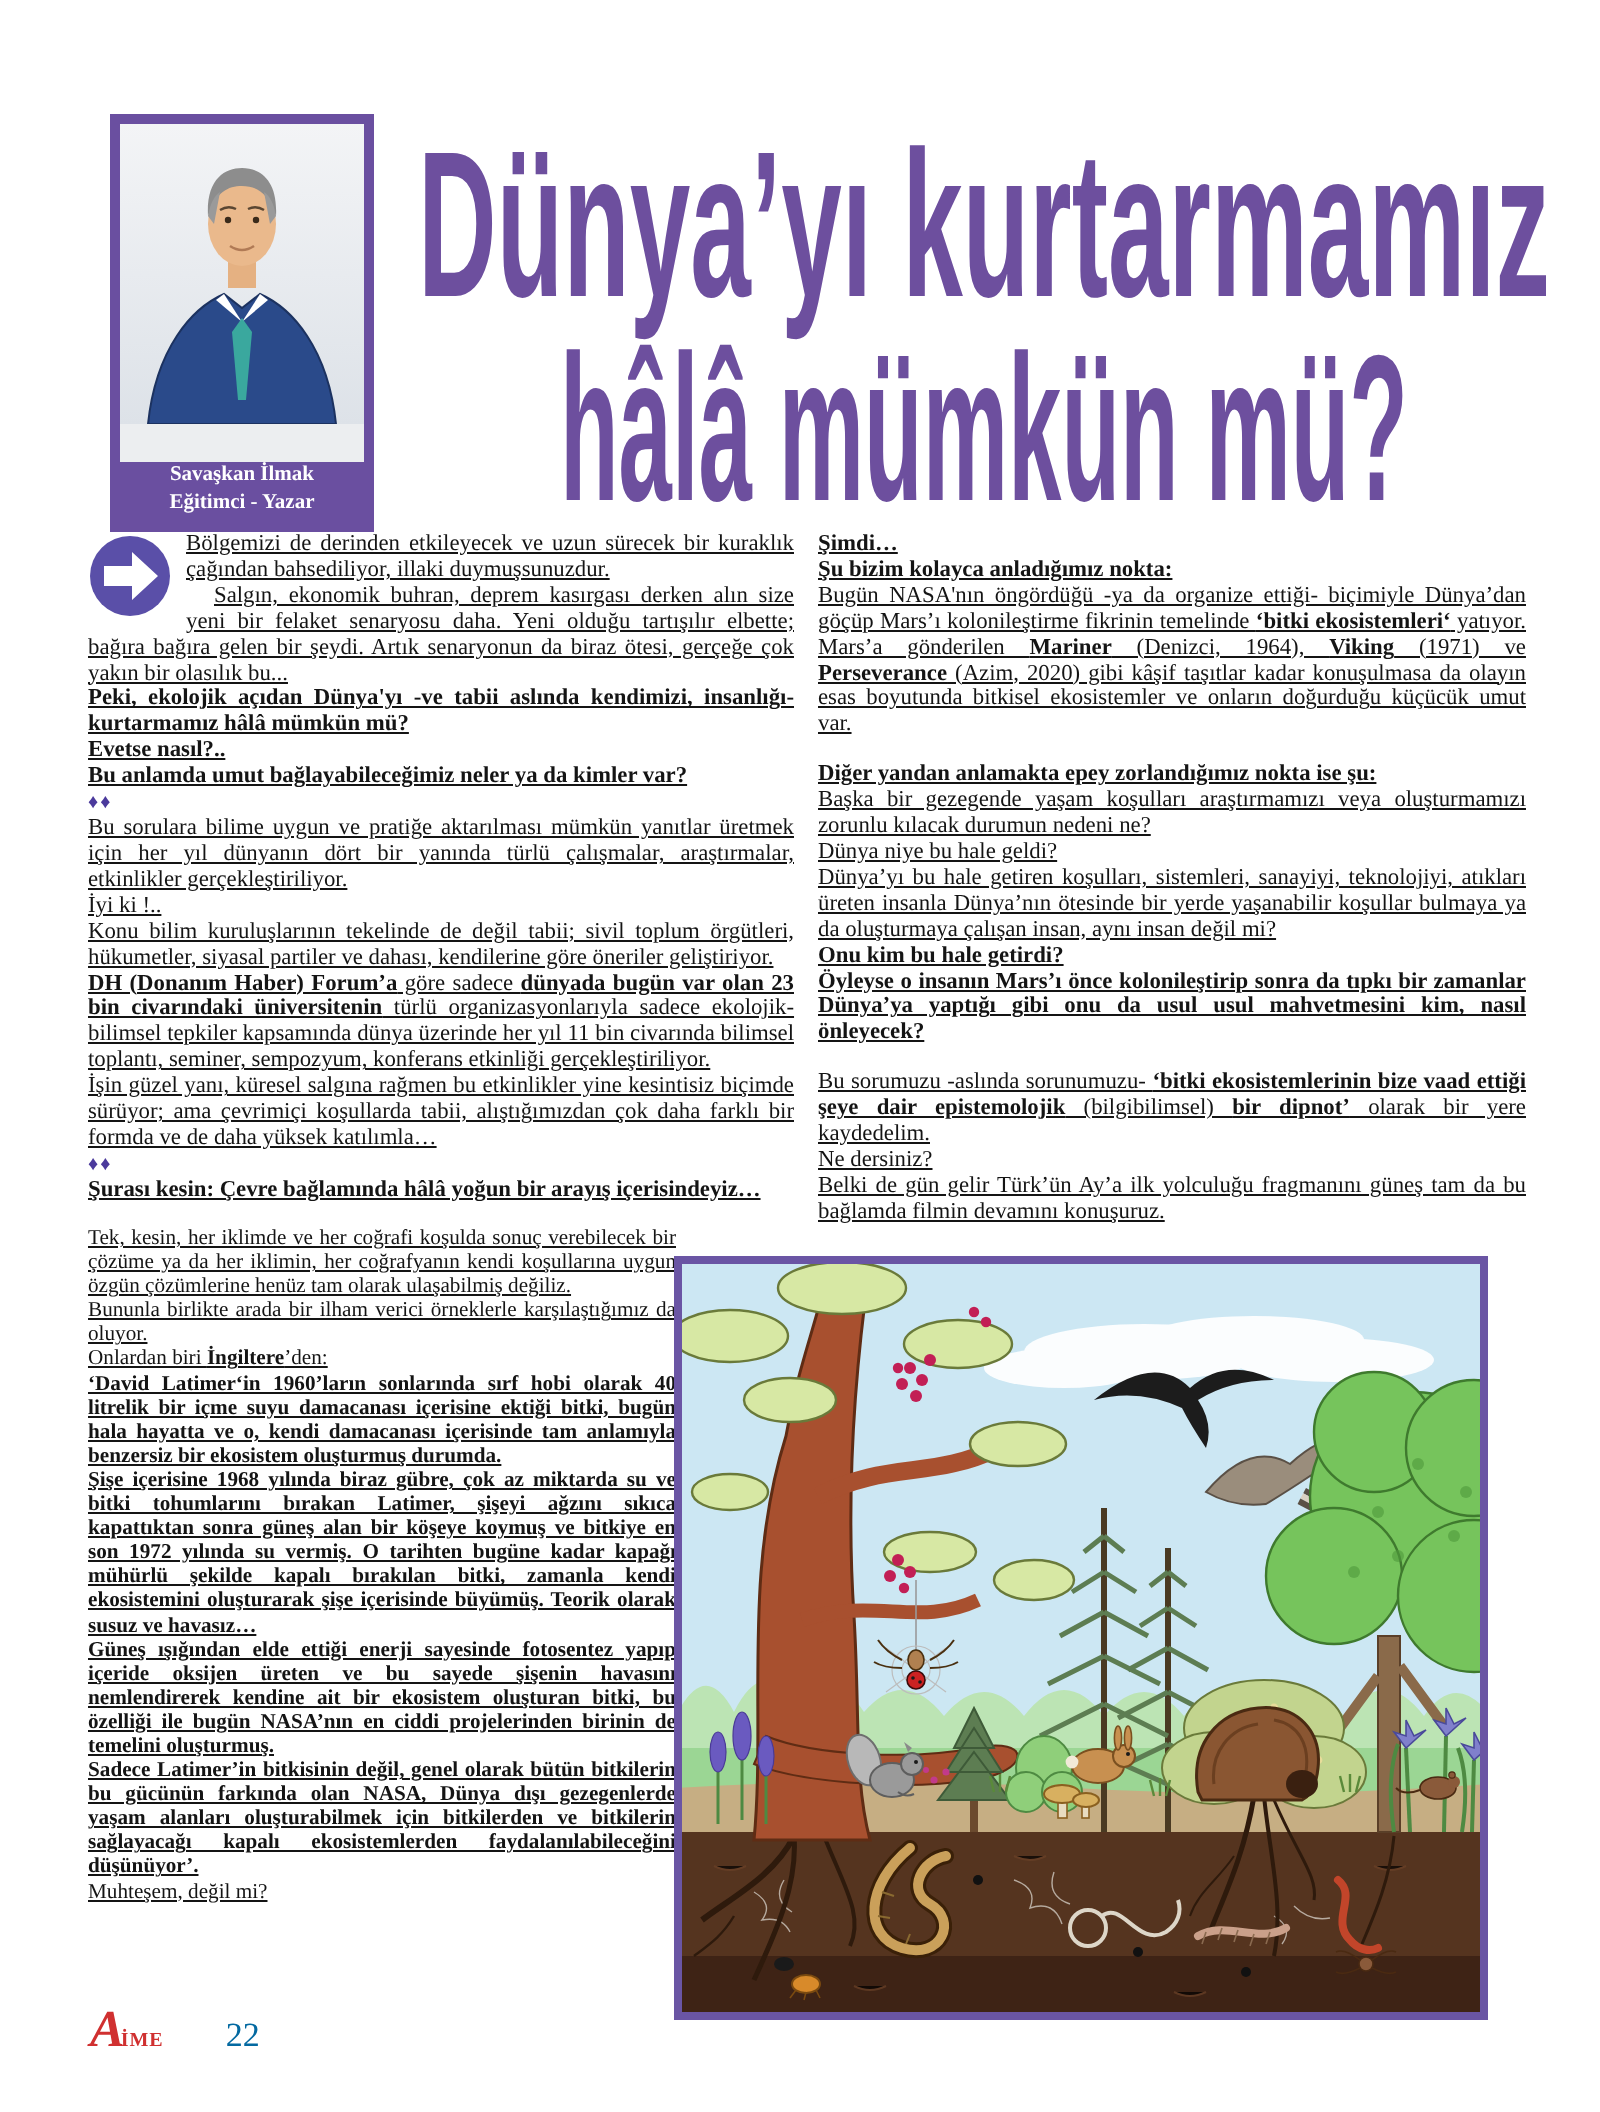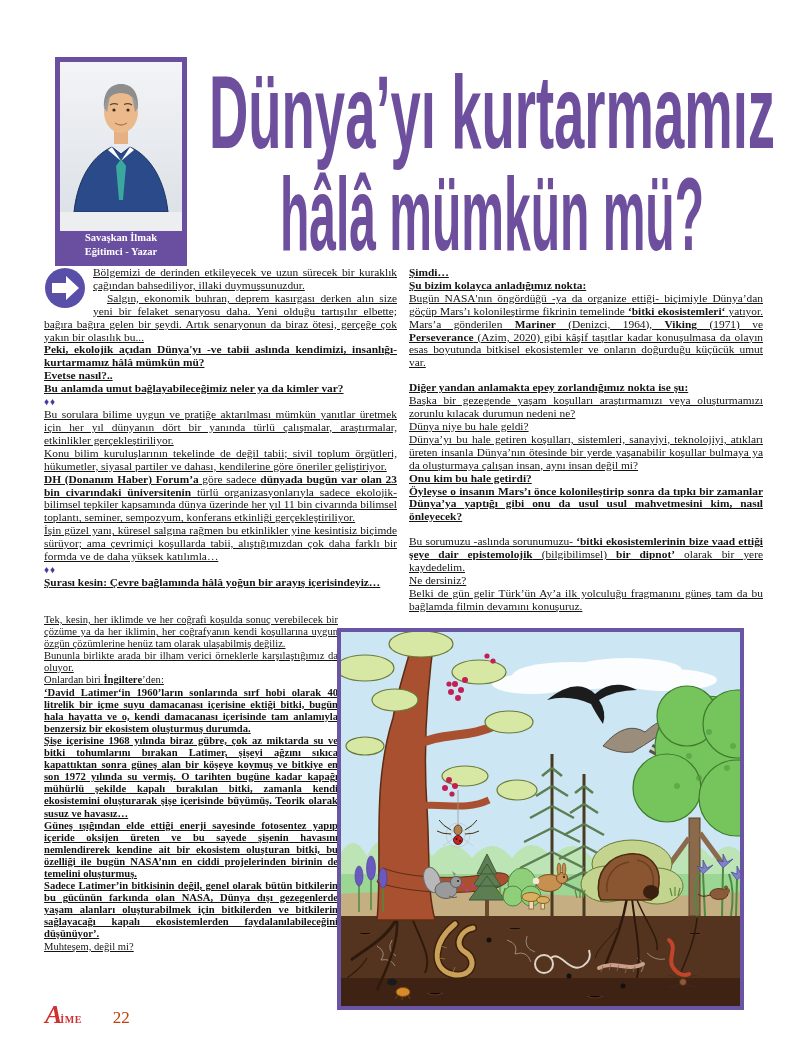--- a/index.html
+++ b/index.html
@@ -31,21 +31,21 @@
   .arrow-float{float:left;width:42px;height:40px;margin:1px 7px 1px 0;}
 
   
   .illustration{position:absolute;left:337px;top:628px;width:407px;height:382px;}
 
   
   .footer{position:absolute;left:45px;top:1002px;display:flex;align-items:baseline;gap:28px;}
   .logo-a{color:#d03030;font-style:italic;font-weight:bold;font-size:26px;line-height:26px;
           font-family:"Liberation Serif",serif;}
   .logo-rest{color:#d03030;font-weight:bold;font-size:10px;letter-spacing:.5px;margin-left:-2px;}
-  .pagenum{font-size:17px;color:#c2410c;margin-left:3px;}
+  .pagenum{font-size:17px;color:#0369a1;margin-left:3px;}
 </style>
 </head>
 <body>
 
 <div class="page">
 
   <div class="author-box">
     <svg width="122" height="150" viewBox="0 0 122 150">
       <defs>
         <linearGradient id="pbg" x1="0" y1="0" x2="0" y2="1">
@@ -89,20 +89,21 @@
         <path d="M8,16 h14 v-7 l13,12 l-13,12 v-7 h-14 z" fill="#ffffff"></path>
       </svg>
     </span>
   <p><span>Bölgemizi de derinden etkileyecek ve uzun sürecek bir kuraklık çağından bahsediliyor, illaki duymuşsunuzdur.</span></p>
       <p class="indent"><span>Salgın, ekonomik buhran, deprem kasırgası derken alın size yeni bir felaket senaryosu daha. Yeni olduğu tartışılır elbette; bağıra bağıra gelen bir şeydi. Artık senaryonun da biraz ötesi, gerçeğe çok yakın bir olasılık bu...</span></p>
       <p><span class="b">Peki, ekolojik açıdan Dünya'yı -ve tabii aslında kendimizi, insanlığı- kurtarmamız hâlâ mümkün mü?</span></p>
       <p><span class="b">Evetse nasıl?..</span></p>
       <p><span class="b">Bu anlamda umut bağlayabileceğimiz neler ya da kimler var?</span></p>
       <div class="divider">♦♦</div>
       <p><span>Bu sorulara bilime uygun ve pratiğe aktarılması mümkün yanıtlar üretmek için her yıl dünyanın dört bir yanında türlü çalışmalar, araştırmalar, etkinlikler gerçekleştiriliyor.</span></p>
+      <p><span>İyi ki !..</span></p>
       <p><span>Konu bilim kuruluşlarının tekelinde de değil tabii; sivil toplum örgütleri, hükumetler, siyasal partiler ve dahası, kendilerine göre öneriler geliştiriyor.</span></p>
       <p><span class="b">DH (Donanım Haber) Forum’a</span><span> göre sadece </span><span class="b">dünyada bugün var olan 23 bin civarındaki üniversitenin</span><span> türlü organizasyonlarıyla sadece ekolojik-bilimsel tepkiler kapsamında dünya üzerinde her yıl 11 bin civarında bilimsel toplantı, seminer, sempozyum, konferans etkinliği gerçekleştiriliyor.</span></p>
       <p><span>İşin güzel yanı, küresel salgına rağmen bu etkinlikler yine kesintisiz biçimde sürüyor; ama çevrimiçi koşullarda tabii, alıştığımızdan çok daha farklı bir formda ve de daha yüksek katılımla…</span></p>
       <div class="divider">♦♦</div>
       <p><span class="b">Şurası kesin: Çevre bağlamında hâlâ yoğun bir arayış içerisindeyiz…</span></p>
     </div>
 
   <div class="col col-left-narrow">
       <p><span>Tek, kesin, her iklimde ve her coğrafi koşulda sonuç verebilecek bir çözüme ya da her iklimin, her coğrafyanın kendi koşullarına uygun özgün çözümlerine henüz tam olarak ulaşabilmiş değiliz.</span></p>
       <p><span>Bununla birlikte arada bir ilham verici örneklerle karşılaştığımız da oluyor.</span></p>

